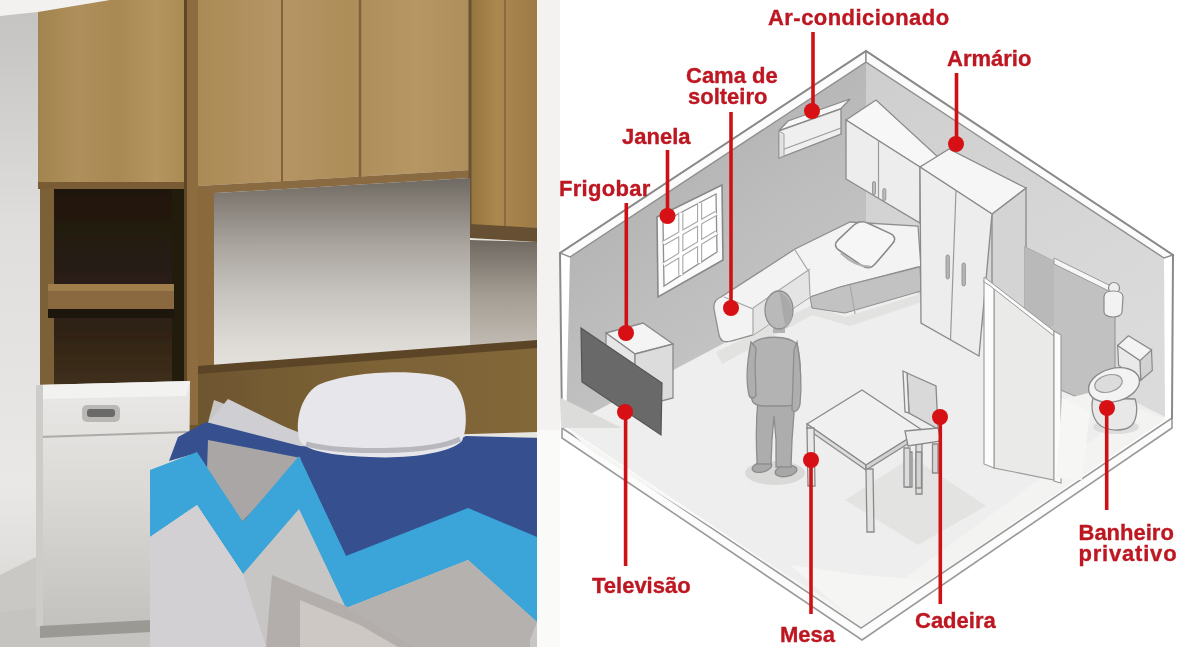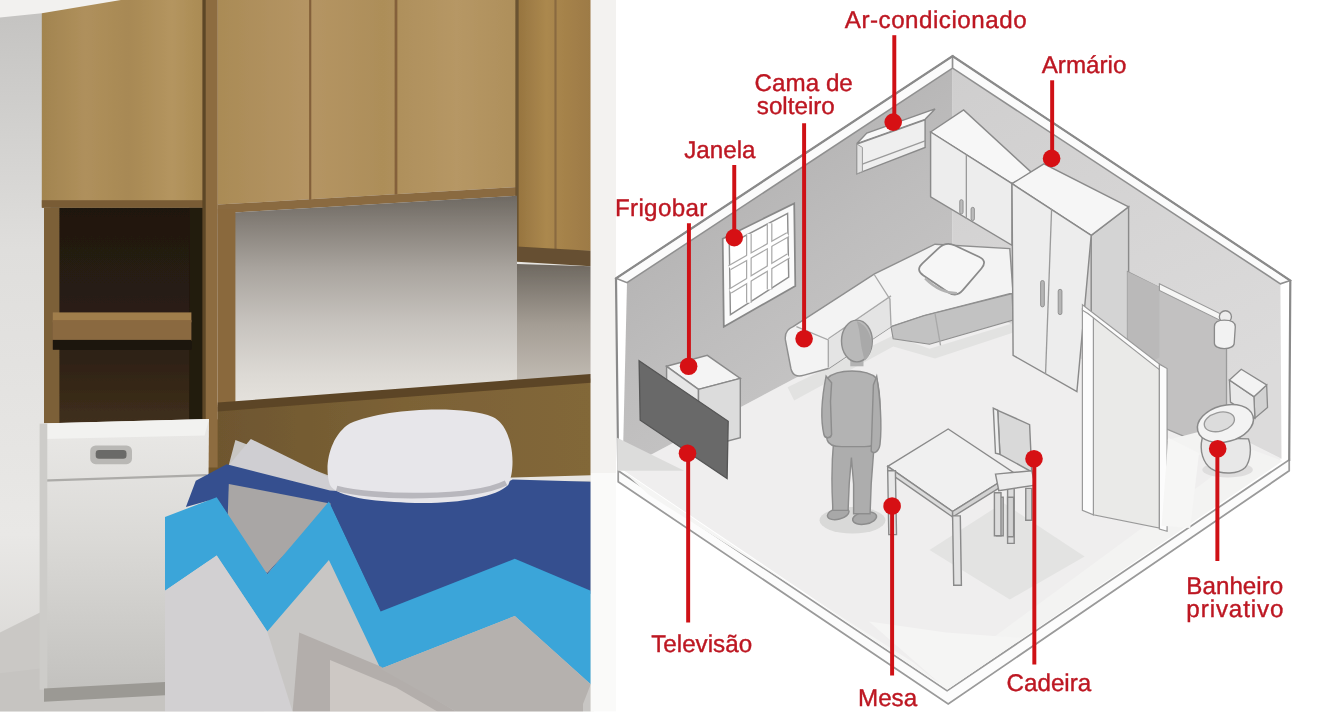--- a/index.html
+++ b/index.html
@@ -1,17 +1,17 @@
 <!DOCTYPE html>
 <html><head>
 <meta charset="utf-8">
 <style>
   html,body{margin:0;padding:0;background:#ffffff;}
   #stage{position:relative;width:1200px;height:647px;overflow:hidden;background:#ffffff;
-    font-family:"Liberation Sans", sans-serif;}
+    font-family:"Liberation Sans", sans-serif;font-weight:bold;}
   svg{position:absolute;top:0;left:0;}
   text{font-family:"Liberation Sans", sans-serif;}
 </style>
 </head>
 <body>
 <div id="stage">
 <svg width="1200" height="647" viewBox="0 0 1200 647">
 <defs>
   <filter id="softp" x="-2%" y="-2%" width="104%" height="104%">
     <feGaussianBlur stdDeviation="0.7"></feGaussianBlur>

